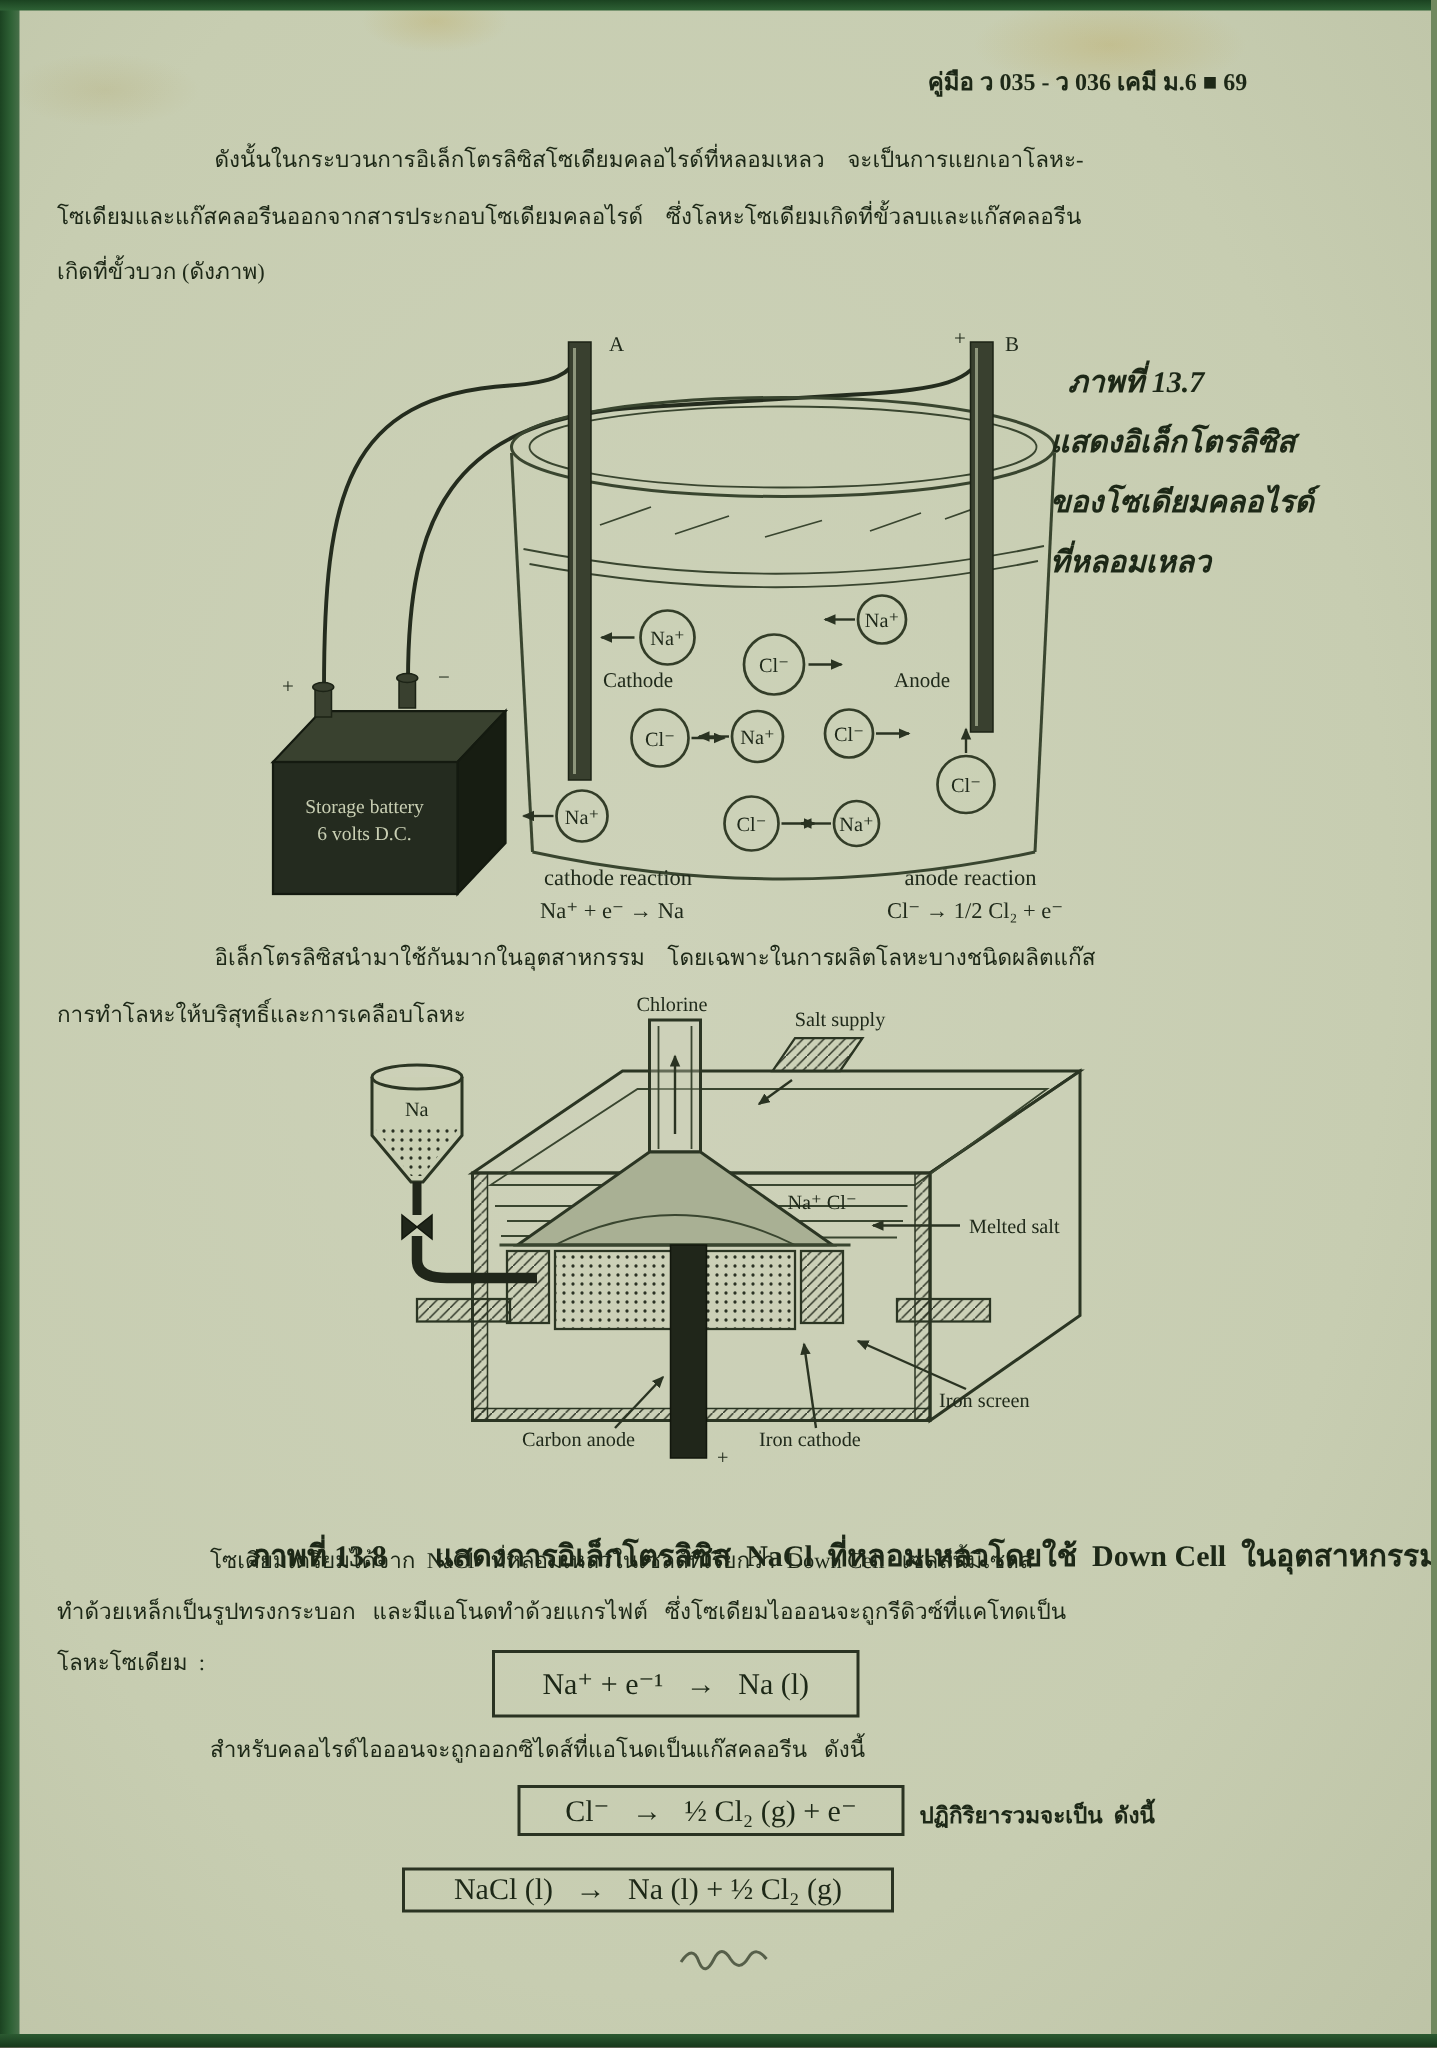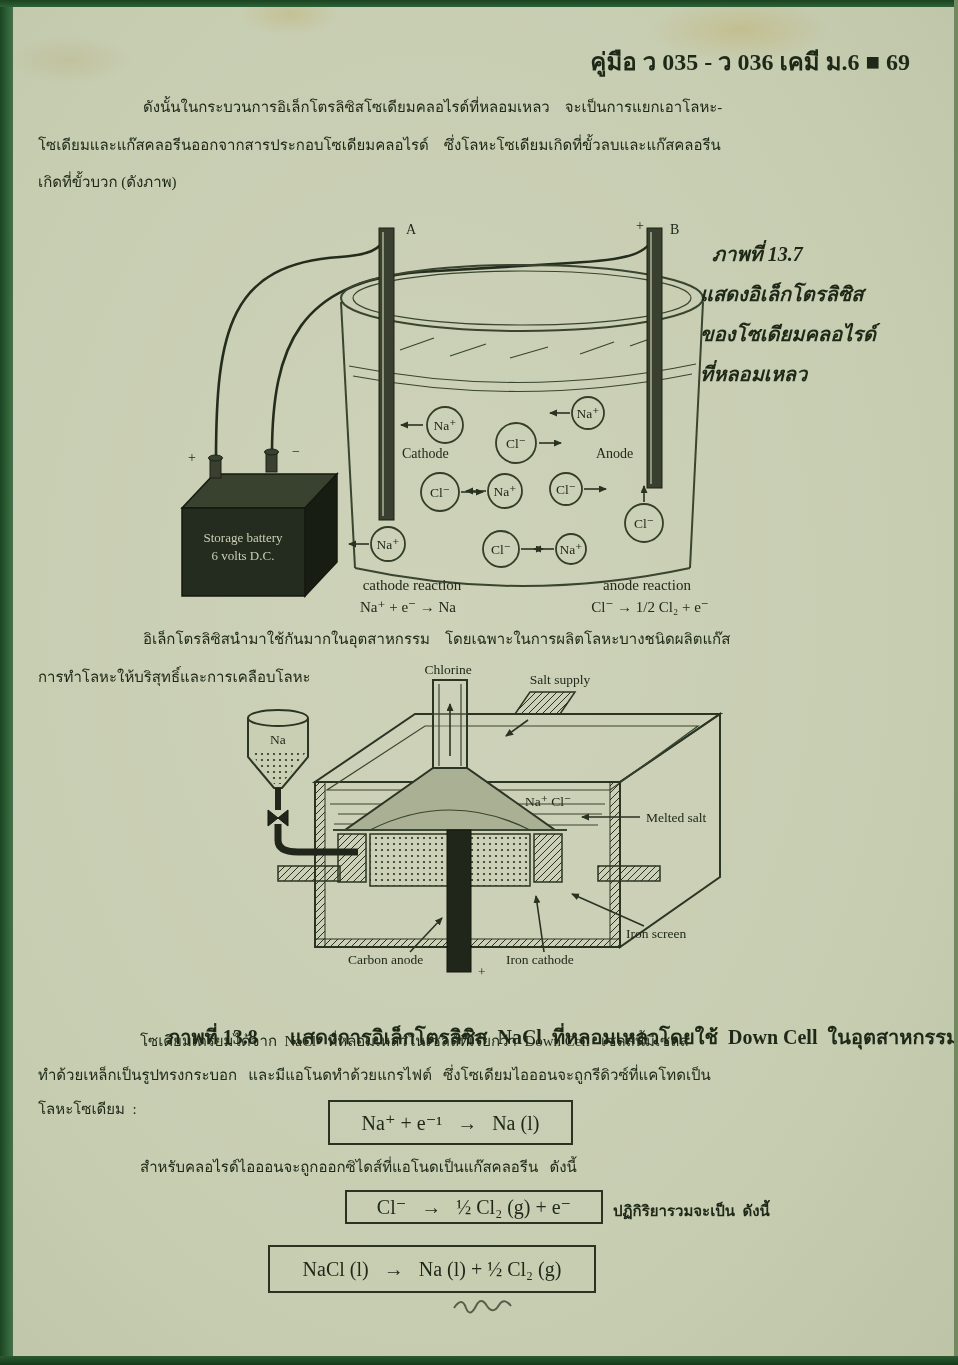--- a/index.html
+++ b/index.html
@@ -13,21 +13,21 @@
       radial-gradient(ellipse 70px 30px at 290px 14px, rgba(186,158,70,.28), transparent 70%),
       radial-gradient(ellipse 90px 35px at 70px 60px, rgba(170,150,80,.18), transparent 70%),
       radial-gradient(ellipse 900px 1300px at 45% 45%, #cdd2b9 0%, #c7cdb1 55%, #b7bd9f 100%);
   }
   .edge { position:absolute; z-index:5; }
   .edge-left   { left:0; top:0; bottom:0; width:13px; background:linear-gradient(90deg,#1b4321,#2e6135 55%,#48704a); }
   .edge-top    { left:0; top:0; right:0; height:7px; background:linear-gradient(180deg,#1b4321,#2e6135); }
   .edge-right  { right:0; top:0; bottom:0; width:4px; background:#71895f; }
   .edge-bottom { left:0; right:0; bottom:0; height:9px; background:linear-gradient(0deg,#16381b,#2b5a31); }
   .txt { position:absolute; font-size:15px; line-height:1.3; white-space:pre; }
-  .hdr { position:absolute; font-size:24px; font-weight:bold; text-align:right; white-space:pre; }
+  .hdr { position:absolute; font-size:16px; font-weight:bold; text-align:center; white-space:pre; }
   .cap { position:absolute; font-size:20px; font-weight:bold; font-style:italic; white-space:pre; }
   .cap2 { position:absolute; font-size:20px; white-space:pre; }
   .cap2 .lbl { font-weight:bold;margin-left:32px; }
   .cap2 .itl { font-weight:bold; margin-left:32px; }
   .eq-box {
     position:absolute; border:2px solid #2a3322; display:flex;
     align-items:center; justify-content:center; font-size:20px; white-space:pre;
   }
   .figsvg { position:absolute; }
   svg text { font-family:"Liberation Serif","DejaVu Serif",serif; fill:#202a1b; }
@@ -269,19 +269,19 @@
   <div class="txt" style="left:38px;  top:1066px;">ทำด้วยเหล็กเป็นรูปทรงกระบอก   และมีแอโนดทำด้วยแกรไฟต์   ซึ่งโซเดียมไอออนจะถูกรีดิวซ์ที่แคโทดเป็น</div>
   <div class="txt" style="left:38px;  top:1100px;">โลหะโซเดียม  :</div>
 
   <div class="eq-box" style="left:300px; top:1100px; width:245px; height:45px;margin-left:28px;">Na⁺ + e⁻¹   →   Na (l)</div>
 
   <div class="txt" style="left:140px; top:1158px;">สำหรับคลอไรด์ไอออนจะถูกออกซิไดส์ที่แอโนดเป็นแก๊สคลอรีน   ดังนี้</div>
 
   <div class="eq-box" style="left:345px; top:1190px; width:258px; height:34px;">Cl⁻   →   ½ Cl₂ (g) + e⁻</div>
   <div class="txt" style="left:613px; top:1202px;font-weight:bold;">ปฏิกิริยารวมจะเป็น  ดังนี้</div>
 
-  <div class="eq-box" style="left:268px; top:1245px; width:328px; height:48px;">NaCl (l)   →   Na (l) + ½ Cl₂ (g)</div>
+  <div class="eq-box" style="left:268px; top:1245px; width:328px; height:30px;">NaCl (l)   →   Na (l) + ½ Cl₂ (g)</div>
 
   <svg class="scrib" style="left:448px; top:1292px;" width="80" height="26" viewBox="0 0 80 26">
     <path d="M6,16 q8,-12 12,0 q4,10 10,-2 q5,-10 11,0 q6,9 12,-1 q5,-8 12,1" fill="none" stroke="#3a4430" stroke-width="2" opacity="0.8"></path>
   </svg>
 
 </div>
 
 </body></html>

